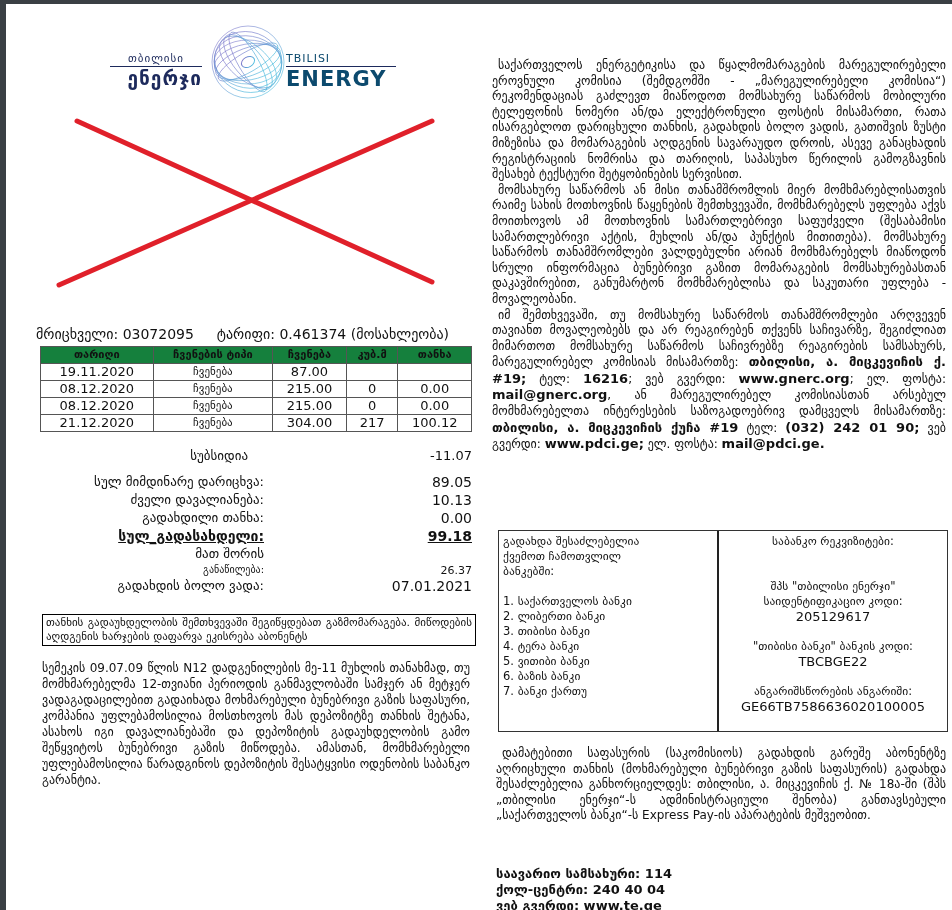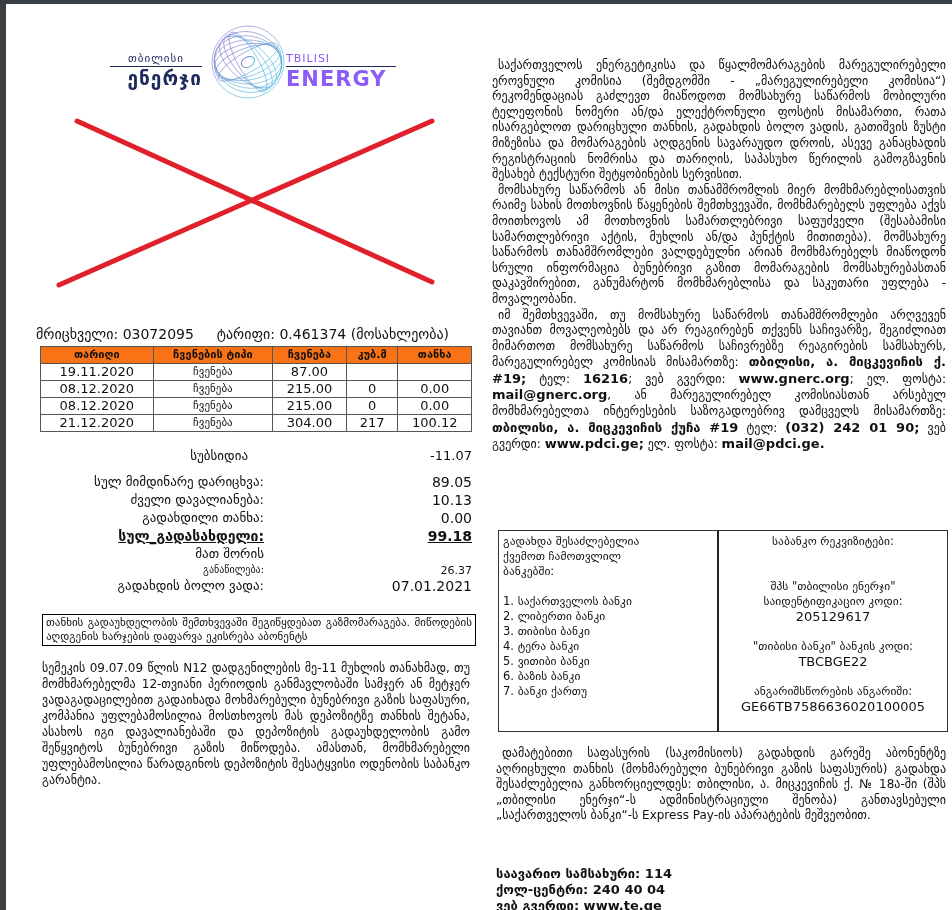--- a/index.html
+++ b/index.html
@@ -14,38 +14,38 @@
     background:#ffffff;
   }
   .left { position:absolute; left:0; top:0; width:470px; height:906px; }
   .right { position:absolute; left:480px; top:0; width:466px; height:906px; }
 
   
   .logo { position:absolute; left:104px; top:20px; width:290px; height:80px; }
   .logo-ge { position:absolute; left:0; top:28px; width:92px; text-align:right; color:#1d2a5c; }
   .logo-ge .small { font-size:11px; letter-spacing:1px; border-bottom:1px solid #1d2a5c; padding-bottom:1px;text-align:center; }
   .logo-ge .big { font-size:19px; font-weight:bold; letter-spacing:1px; }
-  .logo-en { position:absolute; left:176px; top:28px; width:110px; color:#8b5cf6; }
+  .logo-en { position:absolute; left:176px; top:28px; width:110px; color:#0c4a6e; }
   .logo-en .small { font-size:11px; letter-spacing:1px; border-bottom:1px solid #1d2a5c; padding-bottom:1px; }
   .logo-en .big { font-size:21px; font-weight:bold; letter-spacing:1px; line-height:24px; }
   .logo-mark { position:absolute; left:100px; top:0; width:76px; height:76px; }
 
   .cross { position:absolute; left:40px; top:110px; width:400px; height:180px; }
 
   .meter-line { position:absolute; left:30px; top:322px; font-size:14px; white-space:nowrap; }
   .meter-line .gap { display:inline-block; width:14px; }
 
   table.readings {
     position:absolute; left:34px; top:342px; width:432px;
     border-collapse:collapse; font-size:13px;
   }
   table.readings th, table.readings td {
     border:1px solid #555; padding:0 4px; height:16px; text-align:center; line-height:16px;
   }
-  table.readings th { background:#f97316; font-weight:bold; font-size:11px; }
+  table.readings th { background:#15803d; font-weight:bold; font-size:11px; }
   table.readings td { font-size:13px; }
   table.readings td.type { font-size:11px; }
 
   .summary { position:absolute; left:30px; top:444px; width:440px; font-size:13px; }
   .srow { position:relative; height:18px; }
   .srow .k { position:absolute; right:212px; text-align:right; white-space:nowrap; }
   .srow .v { position:absolute; right:4px; text-align:center; white-space:nowrap; font-size:14px; }
   .srow.small .k { font-size:10px; }
   .srow.small .v { font-size:11px; }
   .srow.small { height:14px; }

